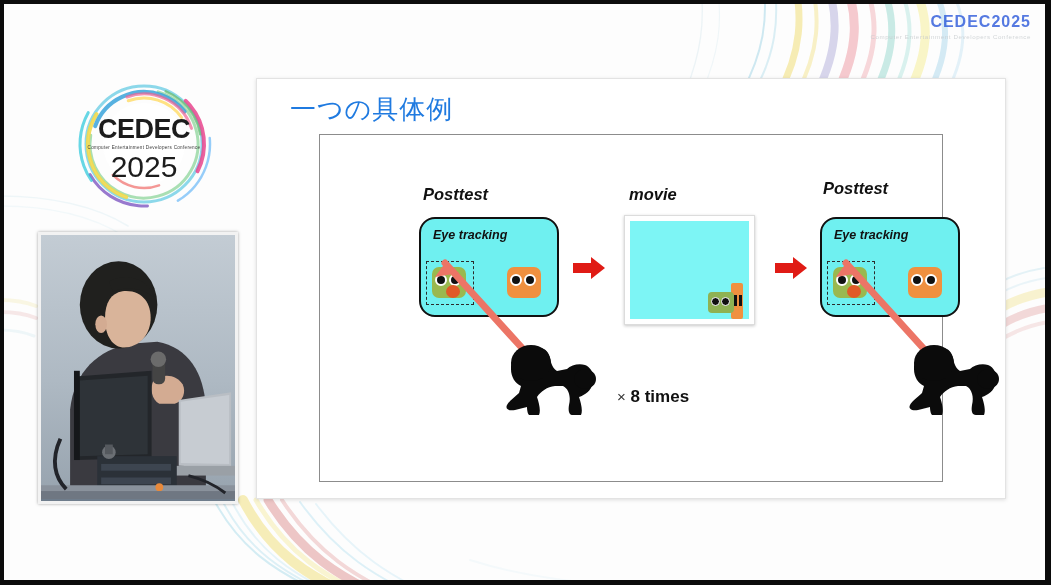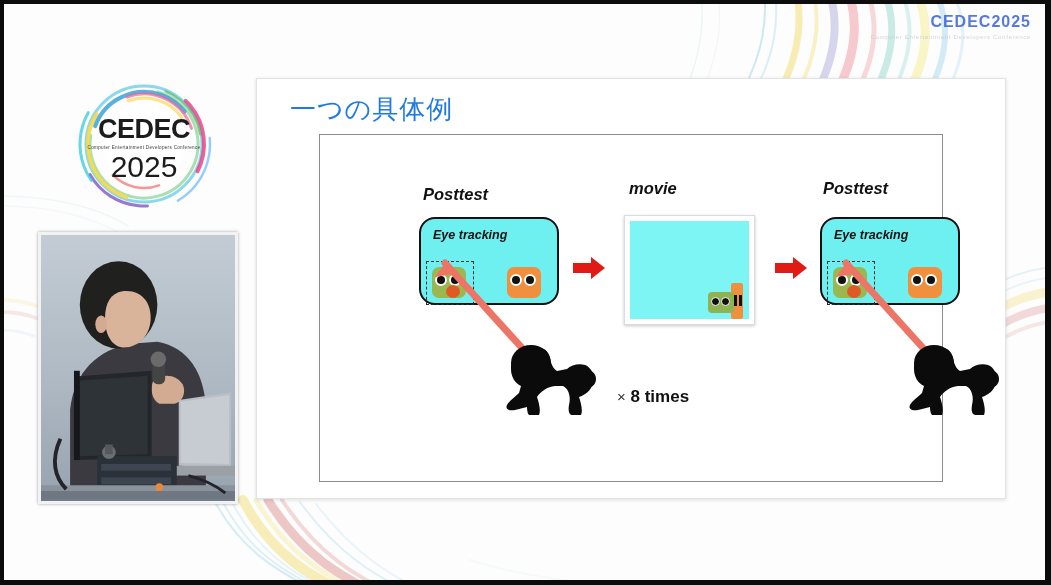--- a/index.html
+++ b/index.html
@@ -90,26 +90,26 @@
     background:#fff;
   }
 
   
   .col-label{
     position:absolute;
     font-size:16.5px;font-weight:bold;font-style:italic;color:#111;
     white-space:nowrap;
   }
   #label-pretest{left:103px;top:50px;}
-  #label-movie{left:309px;top:44px;}
+  #label-movie{left:309px;top:50px;}
   #label-posttest{left:503px;top:44px;}
 
   
   .et-panel{
-    position:absolute;width:140px;height:88px;
+    position:absolute;width:140px;height:100px;
     background:#6ff0f0;
     border:2.5px solid #111;
     border-radius:16px;
     box-sizing:border-box;
   }
   #panel-pretest{left:99px;top:82px;}
   #panel-posttest{left:500px;top:82px;}
   .et-title{
     position:absolute;left:12px;top:9px;
     font-size:12.5px;font-weight:bold;font-style:italic;color:#111;

